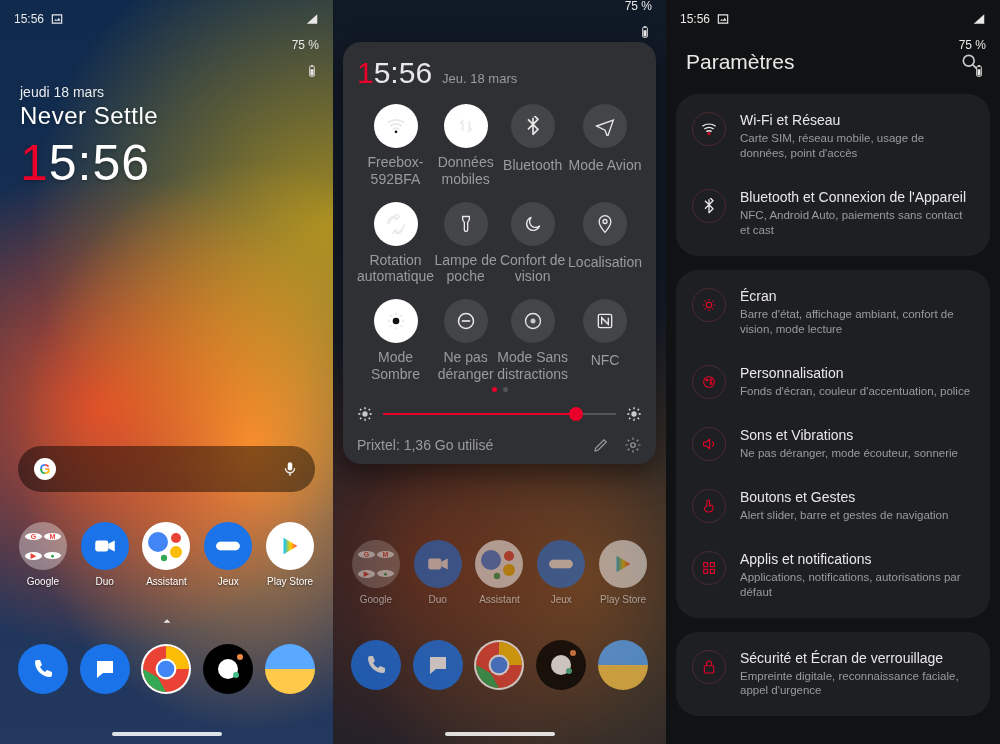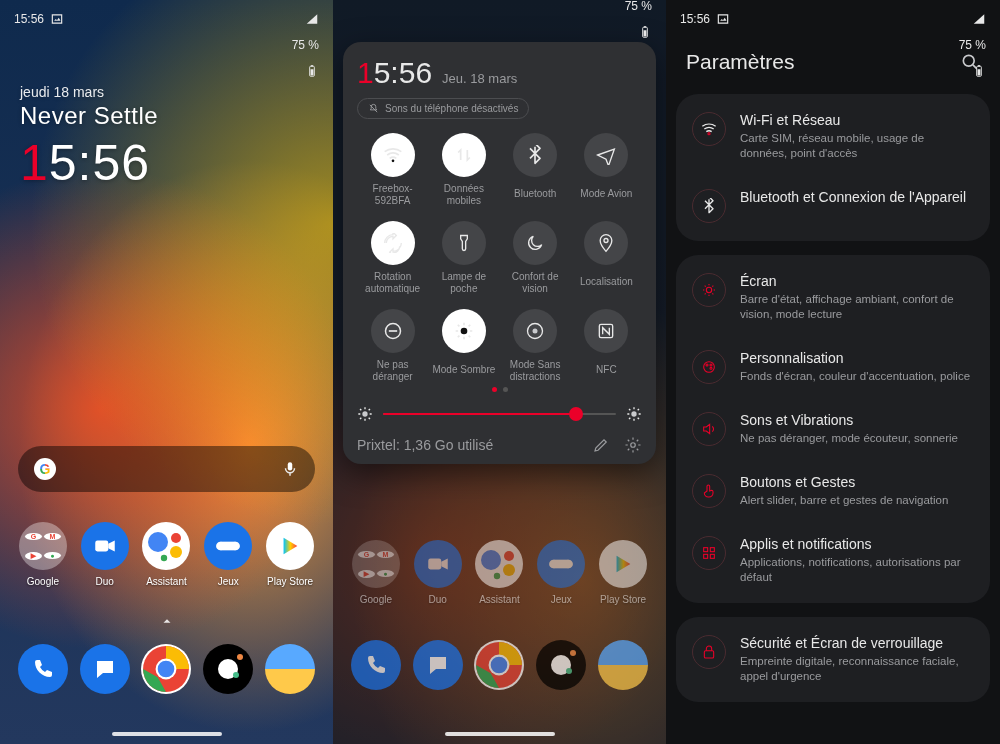--- a/index.html
+++ b/index.html
@@ -94,21 +94,21 @@
   .qs-time .d { font-size:13px; color:var(--text-dim); }
   .dnd-pill { margin-top:8px; display:inline-flex; align-items:center; gap:6px; font-size:10px; color:var(--text-dim); border:1px solid #4c4d50; padding:4px 10px; border-radius:14px; }
   .dnd-pill svg{width:11px;height:11px;fill:currentColor;}
 
   .tile-grid { margin-top:14px; display:grid; grid-template-columns:repeat(4,1fr); row-gap:14px; }
   .qs-tile { display:flex; flex-direction:column; align-items:center; gap:6px; }
   .qs-circle { width:44px;height:44px;border-radius:50%; background:#444548; display:flex; align-items:center; justify-content:center; }
   .qs-circle.on { background:#fff; }
   .qs-circle svg{ width:20px;height:20px; fill:#c9cacd; }
   .qs-circle.on svg{ fill:#111; }
-  .qs-label { font-size:10px; color:var(--text-dim); text-align:center; line-height:1.2; min-height:22px; display:flex;align-items:center;}
+  .qs-label { font-size:14px; color:var(--text-dim); text-align:center; line-height:1.2; min-height:22px; display:flex;align-items:center;}
 
   .page-dots { display:flex; justify-content:center; gap:6px; margin-top:4px; }
   .page-dots span{ width:5px;height:5px;border-radius:50%;background:#555;}
   .page-dots span.active{ background:var(--accent);}
 
   .brightness { margin-top:14px; display:flex; align-items:center; gap:10px; }
   .brightness svg{width:16px;height:16px;fill:#c9cacd;}
   .br-track { flex:1; height:2px; background:#555; position:relative; border-radius:2px;}
   .br-fill { position:absolute; left:0; top:0; bottom:0; width:83%; background:var(--accent); border-radius:2px;}
   .br-thumb { position:absolute; top:50%; left:83%; transform:translate(-50%,-50%); width:14px;height:14px;border-radius:50%;background:var(--accent);}
@@ -403,26 +403,20 @@
           <use href="#i-batt"></use>
         </svg>
     </div>
   </div>
 
   <div class="qs-panel">
     <div class="qs-time">
       <span class="t"><span class="one">1</span><span>5:56</span></span>
       <span class="d">Jeu. 18 mars</span>
     </div>
-    <div class="dnd-pill">
-      <svg>
-          <use href="#i-bell-off"></use>
-        </svg>
-      <span>Sons du téléphone désactivés</span>
-    </div>
 
     <div class="tile-grid" id="tile-grid">
         <div class="qs-tile">
           <div class="qs-circle on">
             <svg>
               <use href="#i-wifi"></use>
             </svg>
           </div>
           <div class="qs-label">Freebox-592BFA</div>
         </div>
@@ -476,34 +470,34 @@
         </div>
         <div class="qs-tile">
           <div class="qs-circle">
             <svg>
               <use href="#i-pin"></use>
             </svg>
           </div>
           <div class="qs-label">Localisation</div>
         </div>
         <div class="qs-tile">
+          <div class="qs-circle on">
+            <svg>
+              <use href="#i-sun"></use>
+            </svg>
+          </div>
+          <div class="qs-label">Mode Sombre</div>
+        </div>
+        <div class="qs-tile">
           <div class="qs-circle">
             <svg>
               <use href="#i-dnd"></use>
             </svg>
           </div>
           <div class="qs-label">Ne pas déranger</div>
-        </div>
-        <div class="qs-tile">
-          <div class="qs-circle on">
-            <svg>
-              <use href="#i-sun"></use>
-            </svg>
-          </div>
-          <div class="qs-label">Mode Sombre</div>
         </div>
         <div class="qs-tile">
           <div class="qs-circle">
             <svg>
               <use href="#i-focus"></use>
             </svg>
           </div>
           <div class="qs-label">Mode Sans distractions</div>
         </div>
         <div class="qs-tile">
@@ -675,20 +669,21 @@
           </div>
         </div>
         <div class="setting-row">
           <div class="setting-ico">
             <svg>
               <use href="#i-bt"></use>
             </svg>
           </div>
           <div class="setting-txt">
             <div class="title">Bluetooth et Connexion de l'Appareil</div>
+            <div class="sub">NFC, Android Auto, paiements sans contact et cast</div>
           </div>
         </div>
       </div>
       <div class="card-group">
         <div class="setting-row">
           <div class="setting-ico">
             <svg>
               <use href="#i-display"></use>
             </svg>
           </div>

